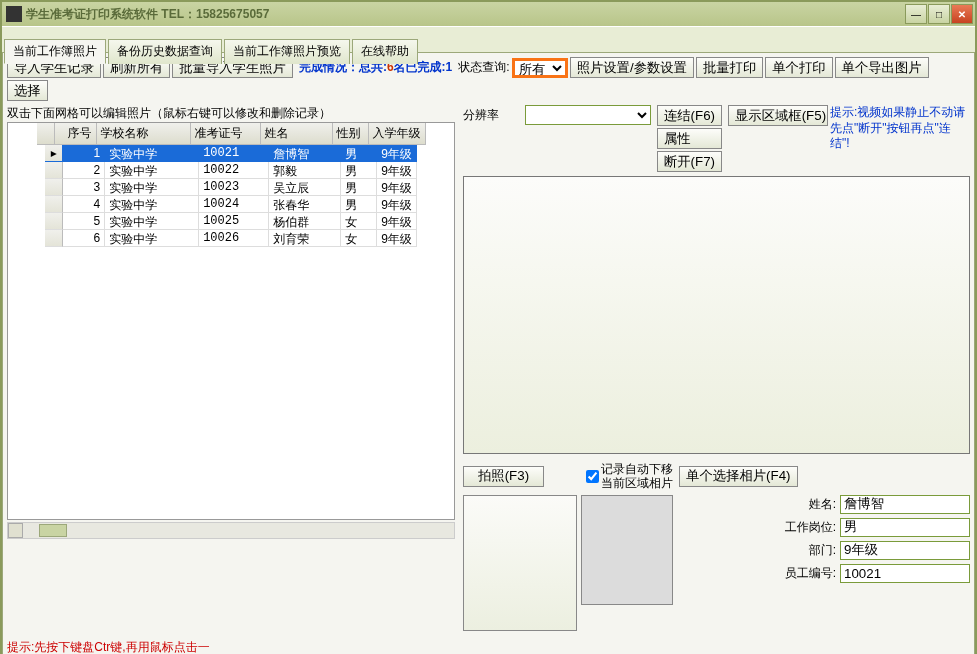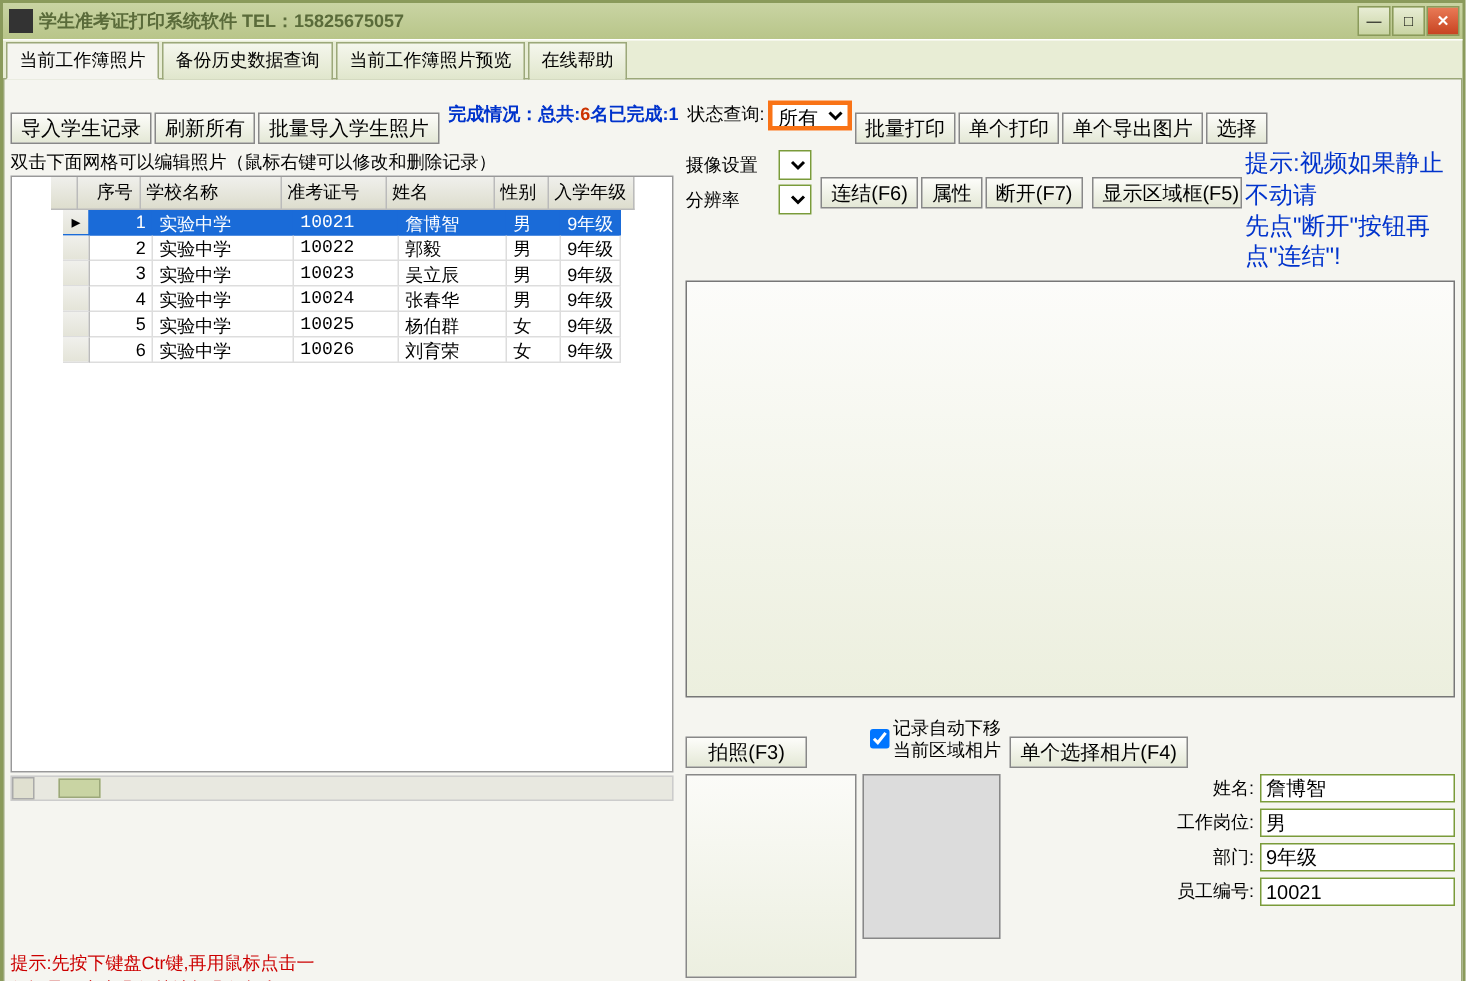--- a/index.html
+++ b/index.html
@@ -29,37 +29,36 @@
   font-size: 10px; cursor: pointer;
 }
 .win-btn.close { background: linear-gradient(#e97a56, #c74321); color: #fff; font-weight: bold; }
 .tabbar {
   display: flex; background: #e8edd5;
   border-top: 1px solid #fff; padding-left: 2px;
 }
 .tab {
   padding: 3px 8px; border: 1px solid #9ca87a; border-bottom: none;
   background: linear-gradient(#f5f7ed, #e0e6cc);
-  margin-right: 2px; cursor: pointer; position: relative; top: 1px;
+  margin-right: 2px; cursor: pointer; position: relative; top: 12px;
 }
 .tab.active { background: #f5f5f0; border-bottom: 1px solid #f5f5f0; }
 .content {
   background: #f5f5f0; border: 1px solid #9ca87a; border-top: 1px solid #9ca87a;
   padding: 4px; height: 612px;
 }
 .toolbar {
   display: flex; align-items: center; gap: 2px; flex-wrap: wrap;
   margin-bottom: 4px;
 }
 .btn {
   padding: 2px 6px; border: 1px solid #888;
   background: linear-gradient(#fdfdfa, #e4e8d6);
   cursor: pointer; height: 21px; display: inline-flex; align-items: center;
   white-space: nowrap;
-  margin-top: 18px;
 }
 .status-label { color: #0033cc; font-weight: bold; margin: 0 4px; }
 .status-value-total { color: #cc3300; font-weight: bold; }
 .status-value-done { color: #0033cc; font-weight: bold; }
 .sel { border: 3px solid #f97316; background: #fff; height: 20px; width: 56px; }
 .main-split { display: flex; gap: 8px; height: 568px; }
 .left-pane { width: 448px; display: flex; flex-direction: column; }
 .edit-hint { margin-bottom: 0; }
 .grid {
   border: 1px solid #999; background: #fff; flex: 0 0 398px;
@@ -80,22 +79,22 @@
 .gc { border-right:1px solid #ddd; border-bottom:1px solid #ddd; padding:1px 4px; overflow:hidden; white-space:nowrap; }
 .gc.col-marker{ background:linear-gradient(#f0f0ec,#e4e4d8); border-right:1px solid #bbb; text-align:center;}
 .grid-row.selected .gc.col-marker{ background:linear-gradient(#f0f0ec,#e4e4d8); color:#000; }
 .hscroll { height:17px; background:#e8e8e0; border:1px solid #ccc; margin-top:2px; display:flex; align-items:center;}
 .hscroll .thumb{ width:28px; height:13px; background:#c9d4a3; border:1px solid #9ca87a; margin-left:16px;}
 .red-tip { color:#cc0000; margin-top: auto; line-height:1.4;}
 .right-pane { flex:1; display:flex; flex-direction:column; }
 .cam-row { display:flex; gap:6px; margin-bottom:3px; align-items:center; }
 .cam-label { width:56px; }
 .cam-select { flex:1; height:20px; border:1px solid #7a9b3a; background:#fff;}
-.side-btns { display:flex; gap:2px; }
-.blue-tip { color:#0033cc; font-size:16px; line-height:1.3; width:140px;}
+.side-btns { display:flex; flex-direction:column; gap:2px; }
+.blue-tip { color:#0033cc; font-size:12px; line-height:1.3; width:140px;}
 .preview-big {
   border:1px solid #777; background:linear-gradient(#fcfcfa,#ecefde);
   height:278px; margin:4px 0;
 }
 .photo-ctrl { display:flex; align-items:center; gap:6px; margin:4px 0;}
 .chk { display:inline-flex; align-items:center; gap:2px;}
 .dual-text { display:inline-block; line-height:1.2;}
 .bottom-row { display:flex; gap:4px; }
 .photo-slot { width:114px; height:136px; border:1px solid #888; background:linear-gradient(#fbfbf8,#ecefe0);}
 .photo-slot.small{ width:92px; height:110px; background:#dcdcdc;}
@@ -131,20 +130,21 @@
   <div class="content">
     <div class="toolbar">
       <button class="btn">导入学生记录</button>
       <button class="btn">刷新所有</button>
       <button class="btn">批量导入学生照片</button>
       <span class="status-label">
         <span>完成情况：总共:</span><span class="status-value-total">6</span><span>名已完成:</span><span class="status-value-done">1</span>
       </span>
       <span>状态查询:</span>
       <select class="sel"><option>所有</option></select>
+      <button class="btn">照片设置/参数设置</button>
       <button class="btn">批量打印</button>
       <button class="btn">单个打印</button>
       <button class="btn">单个导出图片</button>
       <button class="btn">选择</button>
     </div>
 
     <div class="main-split">
       <div class="left-pane">
         <div class="edit-hint">双击下面网格可以编辑照片（鼠标右键可以修改和删除记录）</div>
         <div class="grid">
@@ -218,24 +218,20 @@
           <span class="scroll-arrow"></span>
             <div class="thumb"></div>
         </div>
         <div class="red-tip" id="redtip">提示:先按下键盘Ctr键,再用鼠标点击一<br>行记录，点中几行就选择几行打印了！</div>
       </div>
 
       <div class="right-pane">
         <div style="display:flex; gap:6px;">
           <div style="flex:1;">
             <div class="cam-row">
-              <span class="cam-label">摄像设置</span>
-              <select class="cam-select"></select>
-            </div>
-            <div class="cam-row">
               <span class="cam-label">分辨率</span>
               <select class="cam-select"></select>
             </div>
           </div>
           <div class="side-btns">
             <button class="btn">连结(F6)</button>
             <button class="btn">属性</button>
             <button class="btn">断开(F7)</button>
           </div>
           <div style="display:flex; flex-direction:row; gap:2px;">

